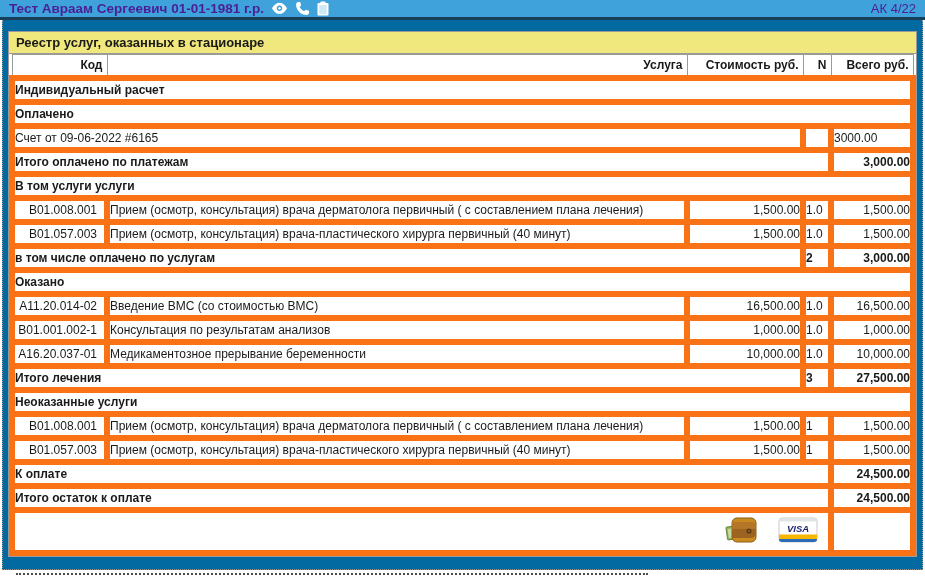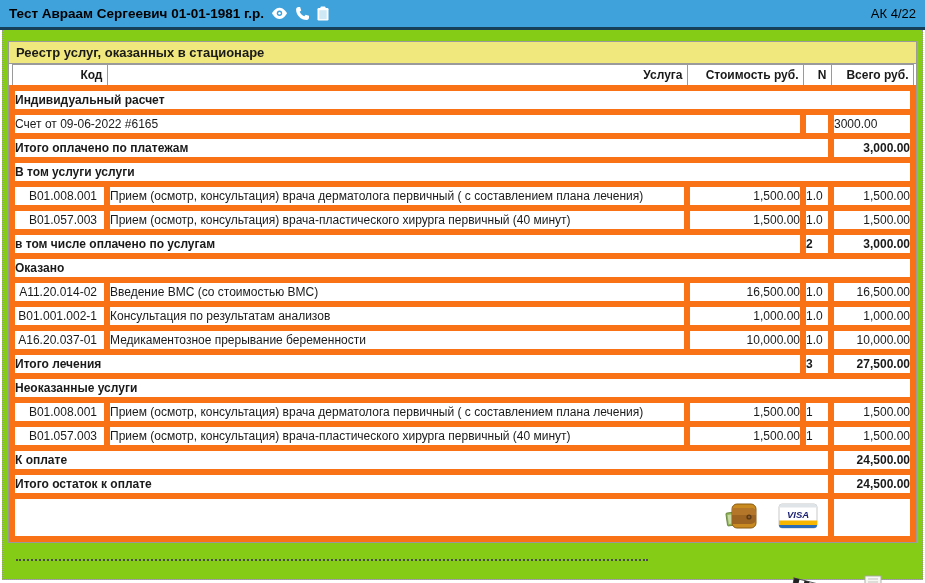--- a/index.html
+++ b/index.html
@@ -1,28 +1,28 @@
 <!DOCTYPE html>
 <html><head>
 <meta charset="utf-8">
 <style>
   * { margin:0; padding:0; box-sizing:border-box; }
   html,body { width:925px; height:583px; overflow:hidden; background:#ffffff;
               font-family:"Liberation Sans", sans-serif; }
   
-  .topbar { height:30px; background:#3fa2db; border-bottom:3px solid #163f5a;
+  .topbar { height:20px; background:#3fa2db; border-bottom:3px solid #163f5a;
             display:flex; align-items:center; justify-content:space-between;
-            padding:0 9px; color:#000000; }
+            padding:0 9px; color:#4c1d95; }
   .topbar-left { display:flex; align-items:center; gap:7px; }
   .patient-name { font-weight:bold; font-size:13.5px; }
   .tb-icon { display:inline-flex; align-items:center; cursor:pointer; }
   .ak-badge { font-weight:normal; font-size:13px; }
 
   
-  .content { height:550px; margin:0 2px; background:#84cc16;
+  .content { height:550px; margin:0 2px; background:#0369a1;
              border-left:1px dotted #999; border-right:1px dotted #999; border-bottom:1px dotted #999;
              padding:11px 5px 0 5px; }
 
   .panel { background:#fff; border:1px solid #9a9a9a; }
   .panel-title { background:#f0e87c; border-bottom:1px solid #9a9a9a;
                  font-weight:bold; font-size:13px; color:#1a1a1a; padding:3px 7px; height:22px; }
 
   table { width:100%; border-collapse:collapse; font-size:12px; color:#1a1a1a; table-layout:fixed; }
   th { border:1px solid #9a9a9a; font-weight:bold; padding:3px 4px; height:22px; text-align:right; }
   td { border:6px solid #f97316; padding:2px 0; height:21px; white-space:nowrap; overflow:hidden; }
@@ -91,20 +91,23 @@
           <th>Код</th>
           <th>Услуга</th>
           <th>Стоимость руб.</th>
           <th>N</th>
           <th>Всего руб.</th>
         </tr>
       </thead>
       <tbody>
         <tr>
             <td colspan="5" class="section">Индивидуальный расчет</td>
+          </tr>
+          <tr>
+            <td colspan="5" class="section">Оплачено</td>
           </tr>
           <tr>
             <td colspan="3" class="service">Счет от 09-06-2022 #6165</td>
             <td class="qty"></td>
             <td class="payment-total">3000.00</td>
           </tr>
           <tr>
             <td colspan="4" class="total-label">Итого оплачено по платежам</td>
             <td class="total bold">3,000.00</td>
           </tr>

